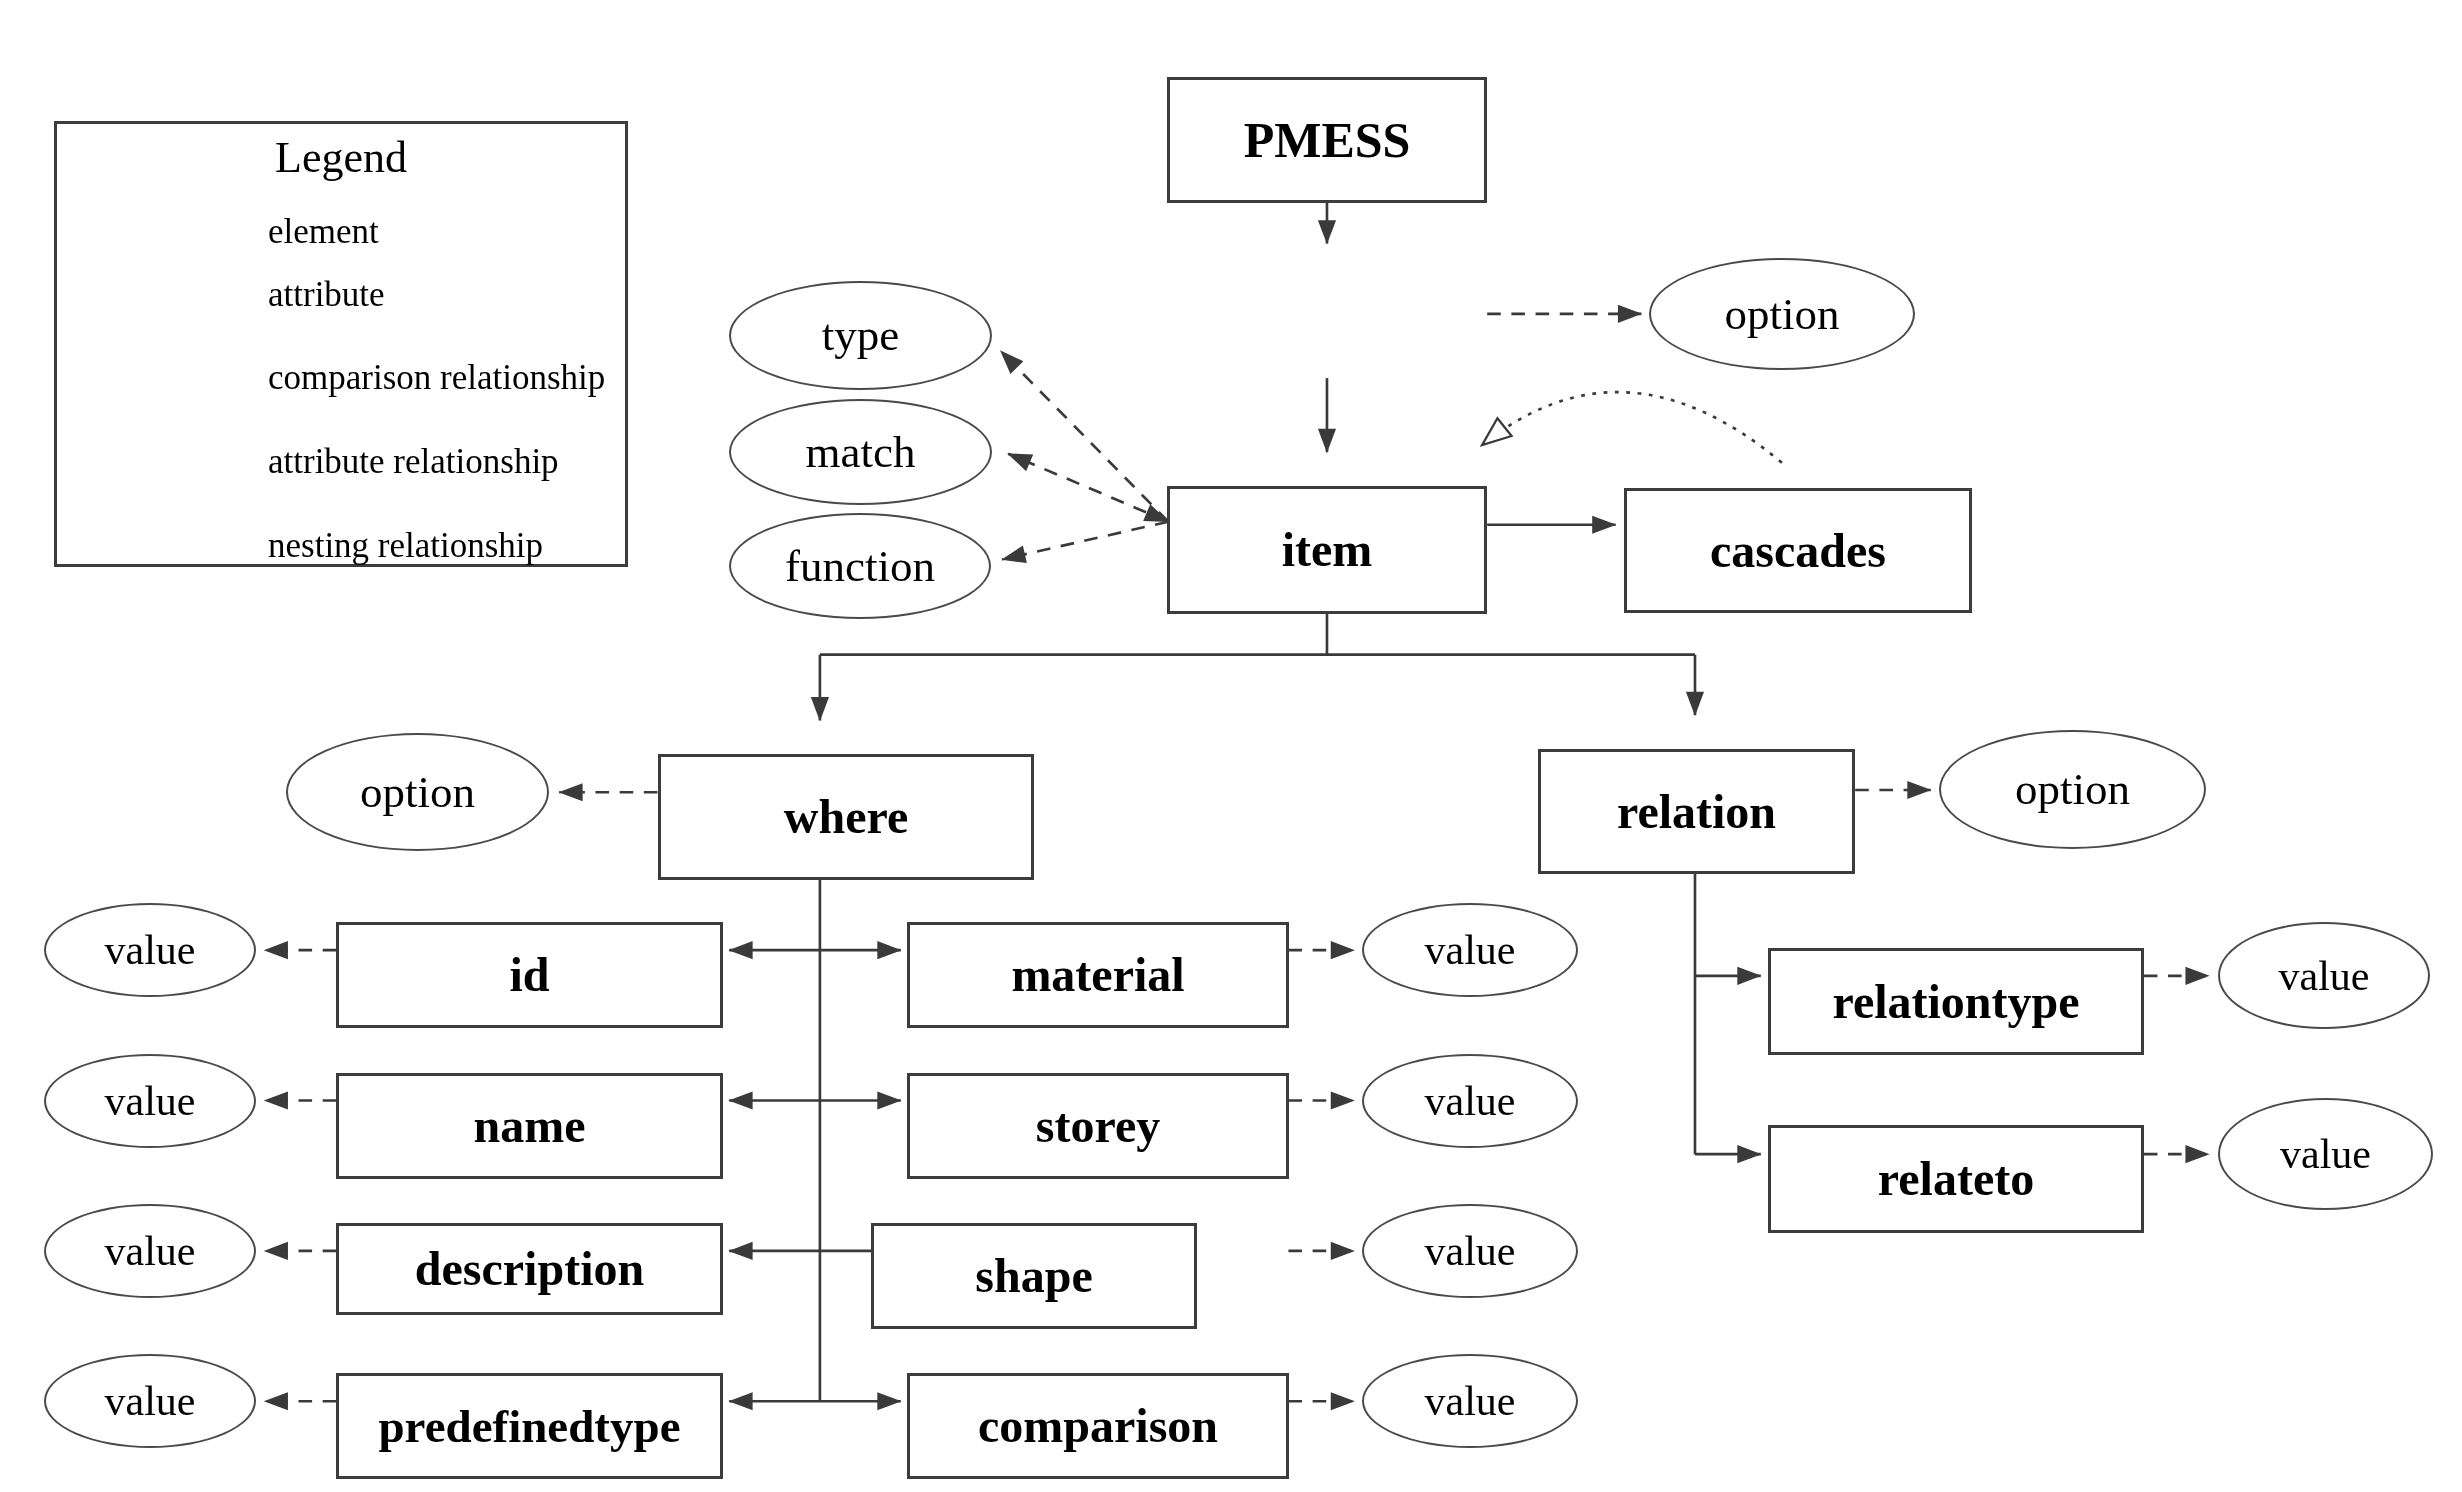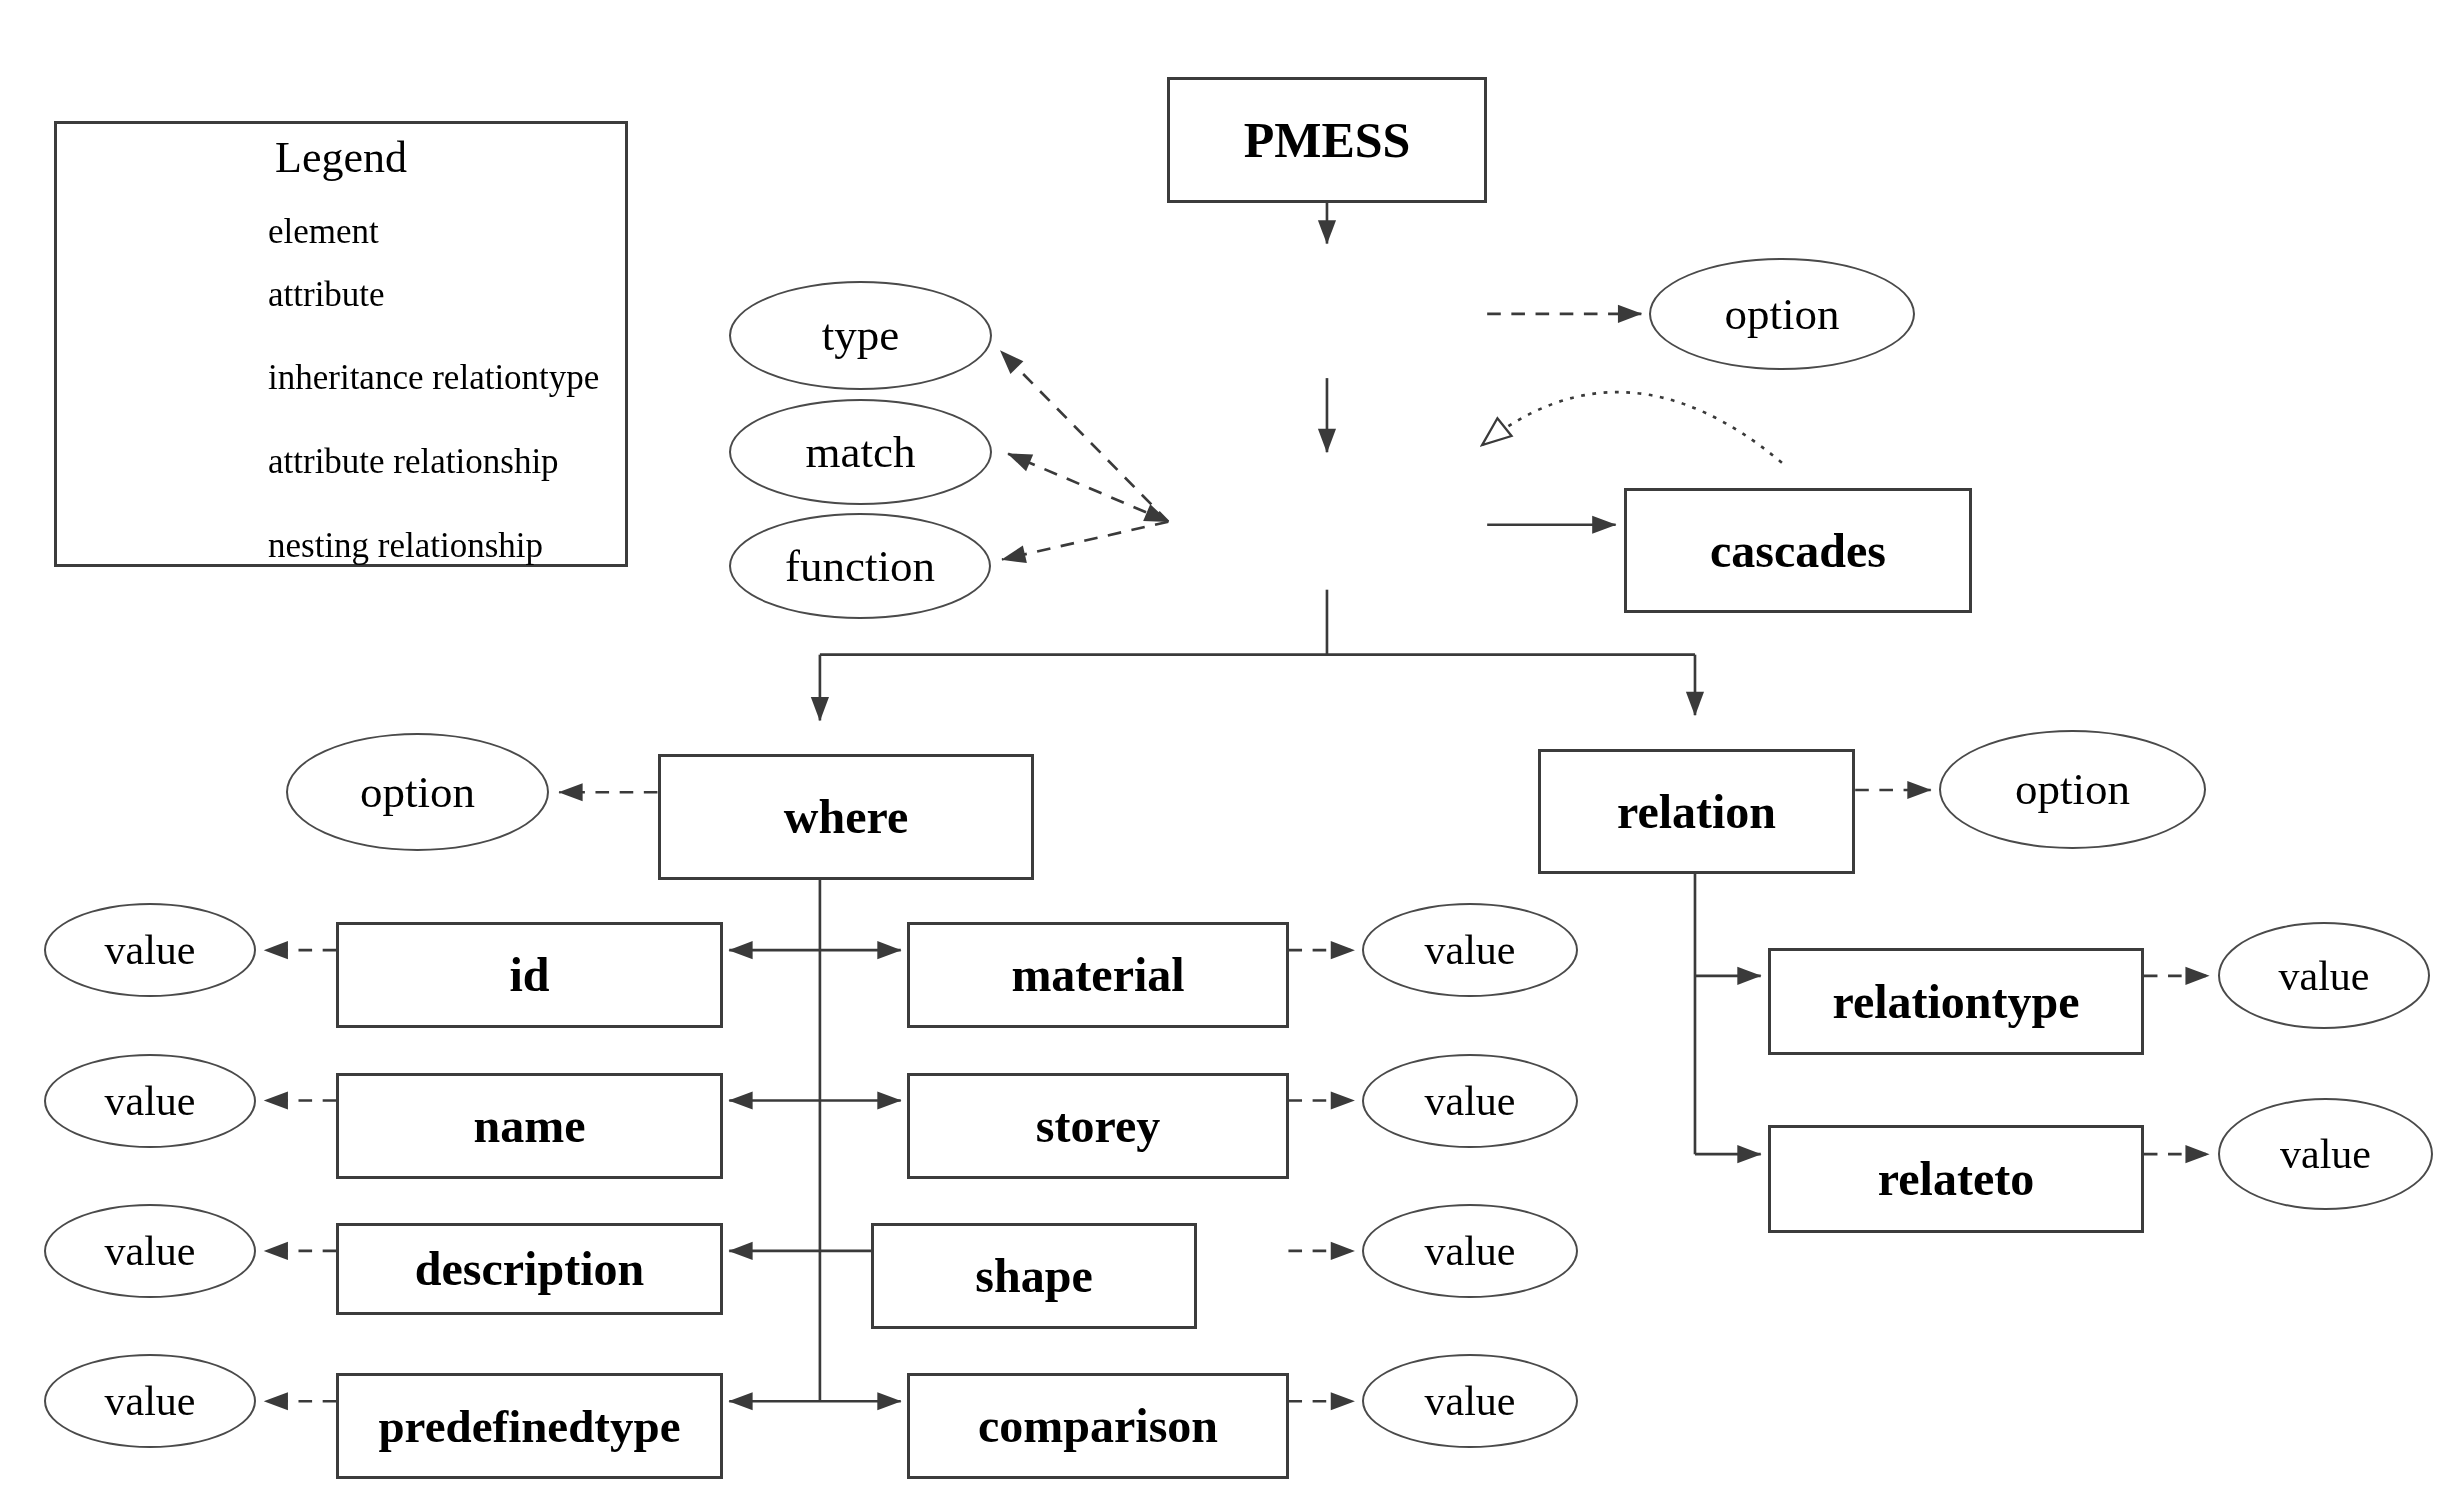--- a/index.html
+++ b/index.html
@@ -104,25 +104,26 @@
       <path d="M138,500 H262" stroke="#3a3a3a" stroke-width="3.5" fill="none" marker-end="url(#af)"></path>
       <path d="M138,611 H262" stroke="#3a3a3a" stroke-width="3.5" fill="none" stroke-dasharray="18 14" marker-end="url(#af)"></path>
       <path d="M138,722 H262" stroke="#3a3a3a" stroke-width="3" fill="none" stroke-dasharray="5 10" marker-end="url(#ao)"></path>
     </g>
   </svg>
 
   <div class="legend-box"></div>
   <div class="legend-title">Legend</div>
   <div class="legend-label" style="top:209px">element</div>
   <div class="legend-label" style="top:272px">attribute</div>
-  <div class="legend-label" style="top:355px">inheritance relationtype</div>
+  <div class="legend-label" style="top:355px">comparison relationship</div>
   <div class="legend-label" style="top:439px">attribute relationship</div>
   <div class="legend-label" style="top:523px">nesting relationship</div>
 
   <div class="box" style="left:1167px;top:52px;width:320px;height:126px;font-size:50px">PMESS</div>
+  <div class="box" style="left:1167px;top:461px;width:320px;height:128px">item</div>
   <div class="box" style="left:1624px;top:463px;width:348px;height:125px">cascades</div>
   <div class="box" style="left:658px;top:729px;width:376px;height:126px">where</div>
   <div class="box" style="left:1538px;top:724px;width:317px;height:125px">relation</div>
 
   <div class="box" style="left:336px;top:897px;width:387px;height:106px">id</div>
   <div class="box" style="left:336px;top:1048px;width:387px;height:106px">name</div>
   <div class="box" style="left:336px;top:1198px;width:387px;height:92px">description</div>
   <div class="box" style="left:336px;top:1348px;width:387px;height:106px;font-size:47px">predefinedtype</div>
 
   <div class="box" style="left:907px;top:897px;width:382px;height:106px">material</div>

